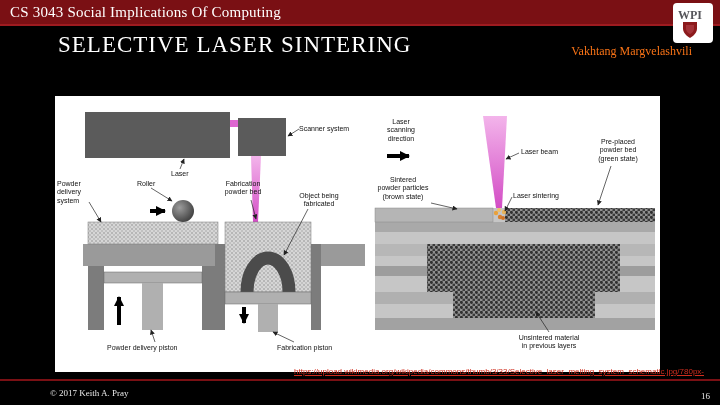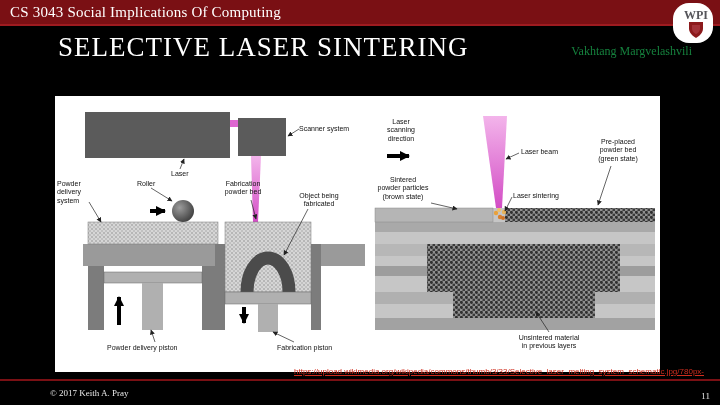--- a/index.html
+++ b/index.html
@@ -2,23 +2,23 @@
 <html><head>
 <meta charset="utf-8">
 <style>
   html,body{margin:0;padding:0;background:#222;}
   .slide{position:relative;width:720px;height:405px;background:#000;overflow:hidden;
          font-family:"Liberation Serif",serif;}
   .topbar{position:absolute;top:0;left:0;width:720px;height:26px;background:#7a1014;
           border-bottom:2px solid #9e1b20;box-sizing:border-box;}
   .topbar .course{position:absolute;left:10px;top:4px;color:#ffffff;font-size:15px;letter-spacing:.2px;}
   .wpi-logo{position:absolute;top:3px;right:7px;width:40px;height:40px;background:#ffffff;
-            border-radius:16px;display:flex;align-items:center;justify-content:flex-end;z-index:5;}
-  .slide-title{position:absolute;left:58px;top:32px;color:#ffffff;font-size:27px;letter-spacing:1px;}
-  .author{position:absolute;right:28px;top:44px;color:#15803d;font-size:12px;}
+            border-radius:4px;display:flex;align-items:center;justify-content:flex-start;z-index:5;}
+  .slide-title{position:absolute;left:58px;top:32px;color:#ffffff;font-size:23px;letter-spacing:1px;}
+  .author{position:absolute;right:28px;top:44px;color:#f97316;font-size:12px;}
   .content-box{position:absolute;left:55px;top:96px;width:605px;height:276px;background:#ffffff;}
   .dlabel{position:absolute;font-family:"Liberation Sans",sans-serif;font-size:7px;line-height:1.18;
           color:#111;white-space:pre-line;}
   .link-line{position:absolute;right:16px;color:#cf2d1e;font-size:8px;text-decoration:underline;
              font-family:"Liberation Sans",sans-serif;white-space:nowrap;}
   #link1{top:367px;} #link2{top:382px;}
   .footer-divider{position:absolute;top:379px;left:0;width:720px;height:2px;background:#7a1014;}
   .copyright{position:absolute;left:10px;top:388px;color:#e9e9e9;font-size:9px;margin-left:40px;}
   .page-number{position:absolute;right:10px;top:391px;color:#e9e9e9;font-size:9px;}
 </style>
@@ -169,14 +169,14 @@
 (brown state)</div>
     <div class="dlabel" style="left:458px;top:96px">Laser sintering</div>
     <div class="dlabel" style="left:444px;top:238px;width:100px;text-align:center">Unsintered material
 in previous layers</div>
   </div>
 
   <a href="#" class="link-line" id="link1">https://upload.wikimedia.org/wikipedia/commons/thumb/3/33/Selective_laser_melting_system_schematic.jpg/780px-</a>
   <div class="footer-divider"></div>
 
   <div class="copyright">© 2017 Keith A. Pray</div>
-  <div class="page-number">11</div>
+  <div class="page-number">16</div>
 </div>
 
 </body></html>

